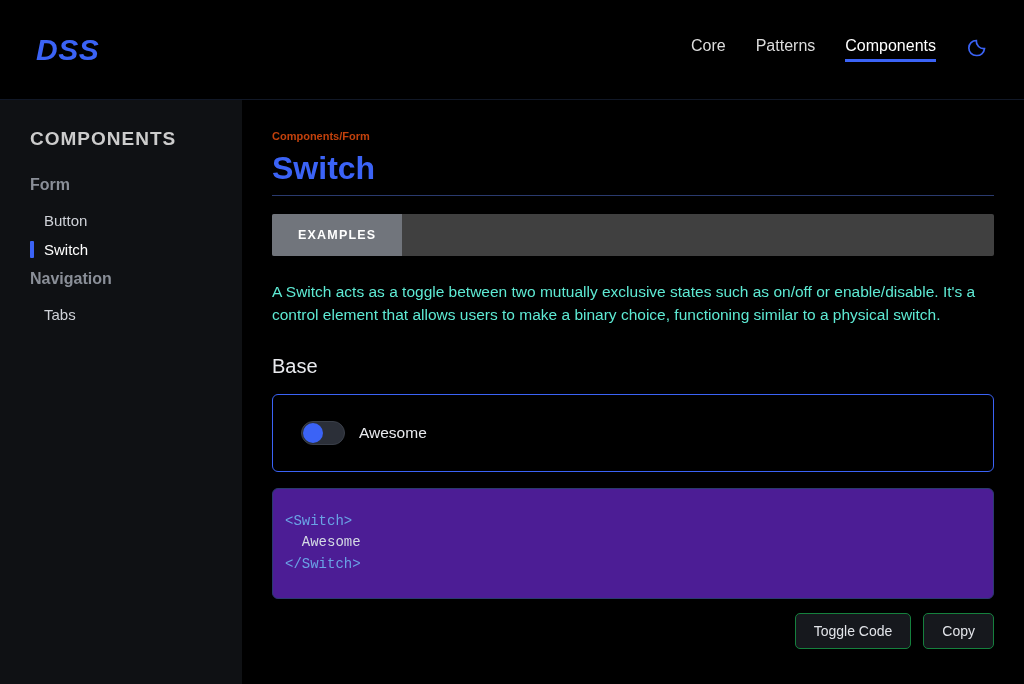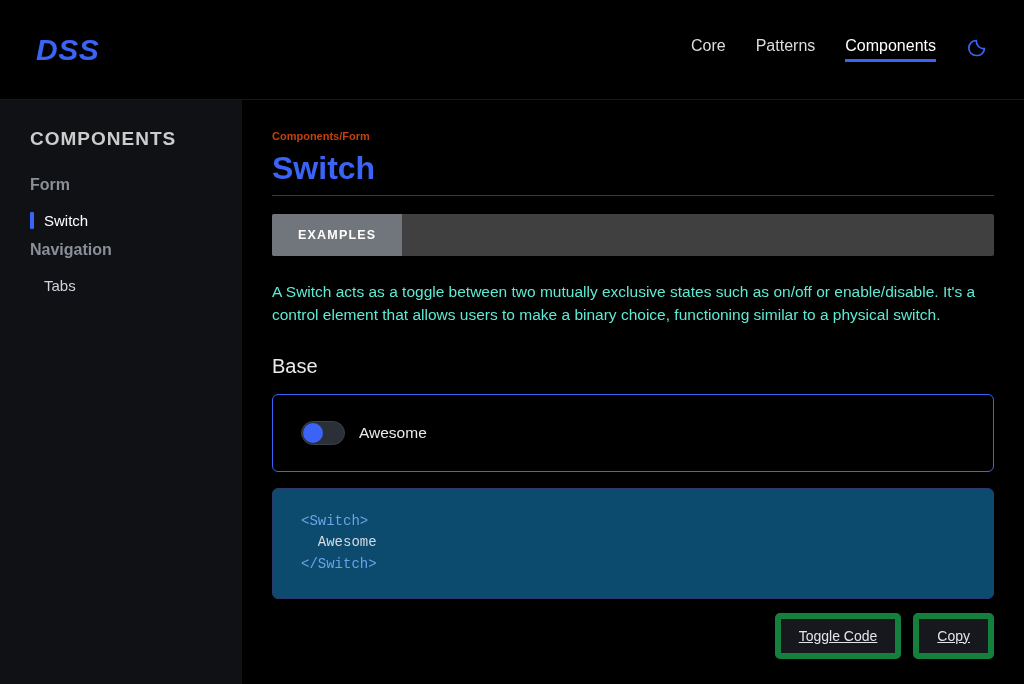--- a/index.html
+++ b/index.html
@@ -181,46 +181,45 @@
     border-radius: 50%;
     top: 1px;
     left: 1px;
   }
   .switch-label {
     font-size: 15.5px;
     color: #e9eaee;
   }
   .code-box {
     border: 1px solid #2a3a6e;
-    background: #0c4a6e;
+    background: #4c1d95;
     border-radius: 6px;
-    padding: 22px 28px;
+    padding: 22px 12px;
     font-family: "SFMono-Regular", Consolas, "Liberation Mono", Menlo, monospace;
     font-size: 14px;
     line-height: 1.55;
     color: #d4dae4;
     white-space: pre;
     margin-bottom: 14px;
   }
   .code-box .tag   { color: #6aa3e6; }
   .code-box .angle { color: #6aa3e6; }
   .action-row {
     display: flex;
     justify-content: flex-end;
     gap: 12px;
   }
   .btn {
     background: #16181d;
-    border: 6px solid #15803d;
+    border: 1px solid #15803d;
     color: #e2e4e9;
     font-size: 14px;
     padding: 9px 18px;
     border-radius: 5px;
     cursor: pointer;
-    text-decoration: underline;
   }
 </style>
 </head>
 <body>
 
 <div class="header">
   <div class="logo">DSS</div>
   <div class="nav">
     <a href="#">Core</a>
     <a href="#">Patterns</a>
@@ -232,20 +231,23 @@
     </span>
   </div>
 </div>
 
 <div class="body">
 
   <aside class="sidebar">
     <h2>COMPONENTS</h2>
 
     <div class="side-group-title">Form</div>
+    <div class="side-item">
+      <span>Button</span>
+    </div>
     <div class="side-item active">
       <span>Switch</span>
     </div>
 
     <div class="side-group-title">Navigation</div>
     <div class="side-item">
       <span>Tabs</span>
     </div>
   </aside>
 

